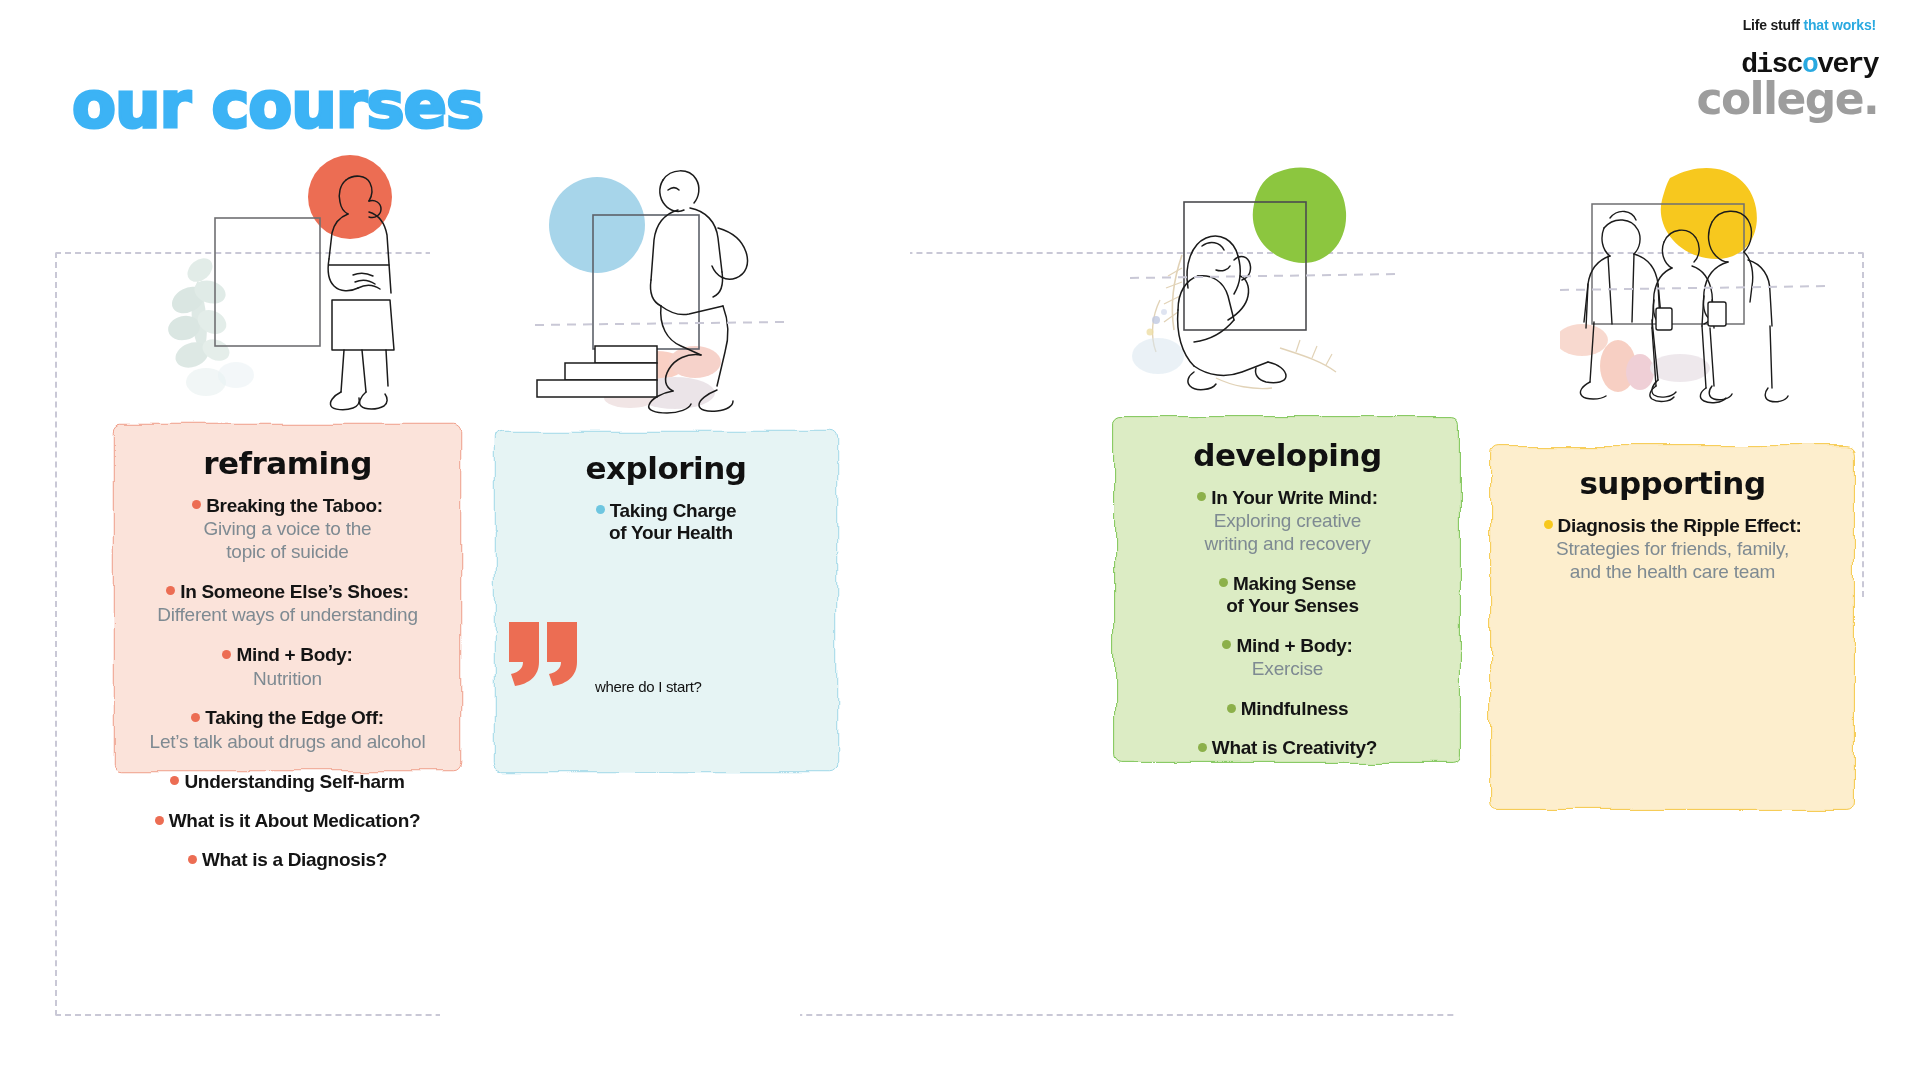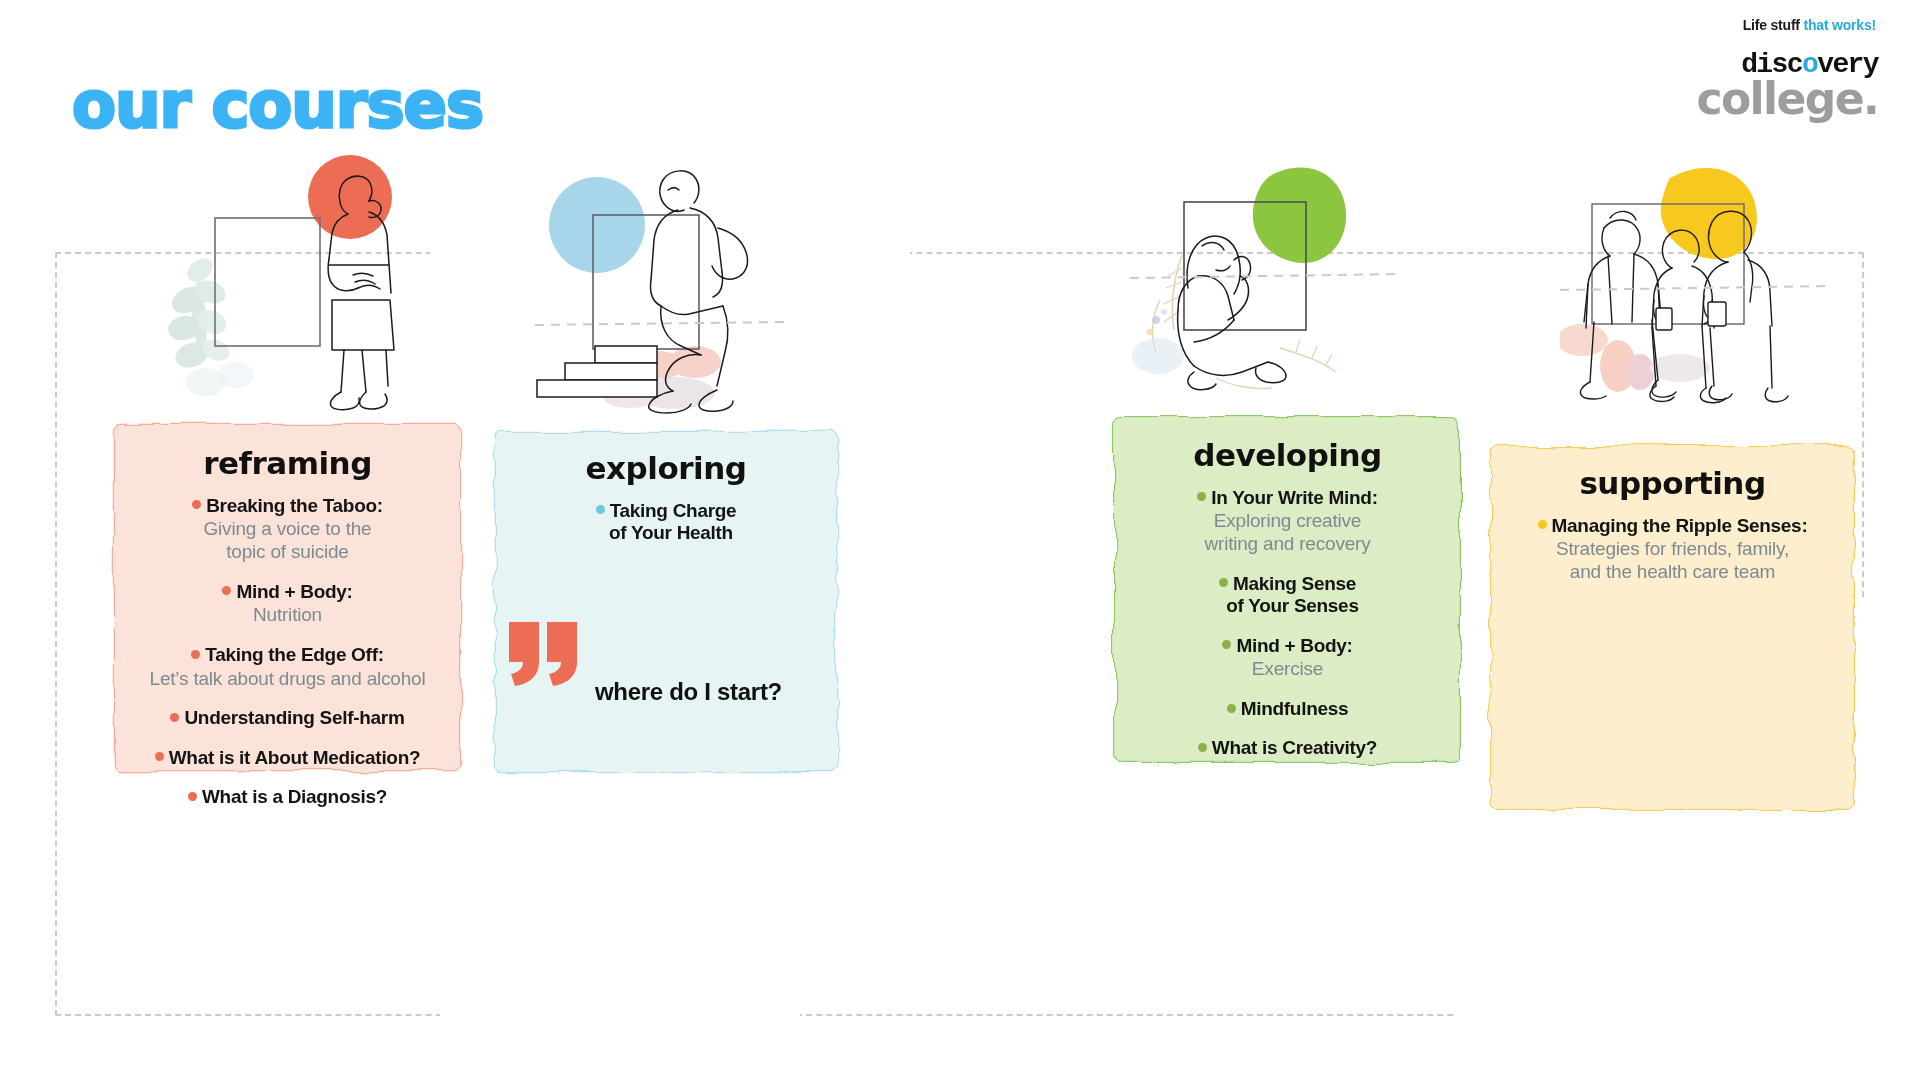--- a/index.html
+++ b/index.html
@@ -86,21 +86,21 @@
   .c-developing{left:1110px;top:412px;width:355px;}
   .c-supporting{left:1485px;top:440px;width:375px;}
 
   
   .quote-wrap{position:absolute;left:505px;top:618px;width:360px;}
   .quote-mark{
     position:absolute;left:0;top:0;width:80px;height:70px;
   }
   .quote-text{position:absolute;left:90px;top:60px;text-align:left;}
   .quote-head{
-    font-size:24px;font-weight:bold;color:#111;letter-spacing:-0.3px;
+    font-size:15px;font-weight:normal;color:#111;letter-spacing:-0.3px;
     margin-bottom:5px;
   }
   .quote-body{
     font-size:21px;color:#7e8a92;line-height:1.22;letter-spacing:-0.2px;
   }
 </style>
 </head>
 <body>
 
 <div class="stage">
@@ -290,20 +290,24 @@
         </defs>
       <rect x="1.2" y="1.2" width="97.6" height="97.6" rx="2" fill="#fbe3da" stroke="#ec8a72" stroke-width="0.8" filter="url(#wf1)" vector-effect="non-scaling-stroke"></rect>
     </svg>
     <div class="card-inner">
       <div class="card-title">reframing</div>
       <div class="course">
         <div class="course-name"><span class="bullet" style="background:#ec6d53"></span><span>Breaking the Taboo:</span></div>
         <div class="course-desc">Giving a voice to the<br>topic of suicide</div>
       </div>
       <div class="course">
+        <div class="course-name"><span class="bullet" style="background:#ec6d53"></span><span>In Someone Else’s Shoes:</span></div>
+        <div class="course-desc">Different ways of understanding</div>
+      </div>
+      <div class="course">
         <div class="course-name"><span class="bullet" style="background:#ec6d53"></span><span>Mind + Body:</span></div>
         <div class="course-desc">Nutrition</div>
       </div>
       <div class="course">
         <div class="course-name"><span class="bullet" style="background:#ec6d53"></span><span>Taking the Edge Off:</span></div>
         <div class="course-desc">Let’s talk about drugs and alcohol</div>
       </div>
       <div class="course">
         <div class="course-name"><span class="bullet" style="background:#ec6d53"></span><span>Understanding Self-harm</span></div>
       </div>
@@ -372,21 +376,21 @@
           <filter id="wf4">
             <feTurbulence type="fractalNoise" baseFrequency="0.05 0.13" numOctaves="2" seed="19" result="n"></feTurbulence>
             <feDisplacementMap in="SourceGraphic" in2="n" scale="3.3" xChannelSelector="R" yChannelSelector="G"></feDisplacementMap>
           </filter>
         </defs>
       <rect x="1.5" y="1.5" width="97" height="97" rx="2" fill="#fdeecd" stroke="#f6c846" stroke-width="1" filter="url(#wf4)" vector-effect="non-scaling-stroke"></rect>
     </svg>
     <div class="card-inner">
       <div class="card-title">supporting</div>
       <div class="course">
-        <div class="course-name"><span class="bullet" style="background:#f7c81e"></span><span>Managing the Ripple Senses:</span></div>
+        <div class="course-name"><span class="bullet" style="background:#f7c81e"></span><span>Diagnosis the Ripple Effect:</span></div>
         <div class="course-desc">Strategies for friends, family,<br>and the health care team</div>
       </div>
     </div>
   </div>
 
   <div class="quote-wrap">
     <svg class="quote-mark" viewBox="0 0 80 70">
       <path d="M4 4 h30 v40 c0 14 -10 22 -24 24 l-4 -12 c8 -2 12 -6 12 -12 h-14 Z" fill="#ec6d53"></path>
       <path d="M42 4 h30 v40 c0 14 -10 22 -24 24 l-4 -12 c8 -2 12 -6 12 -12 h-14 Z" fill="#ec6d53"></path>
     </svg>

